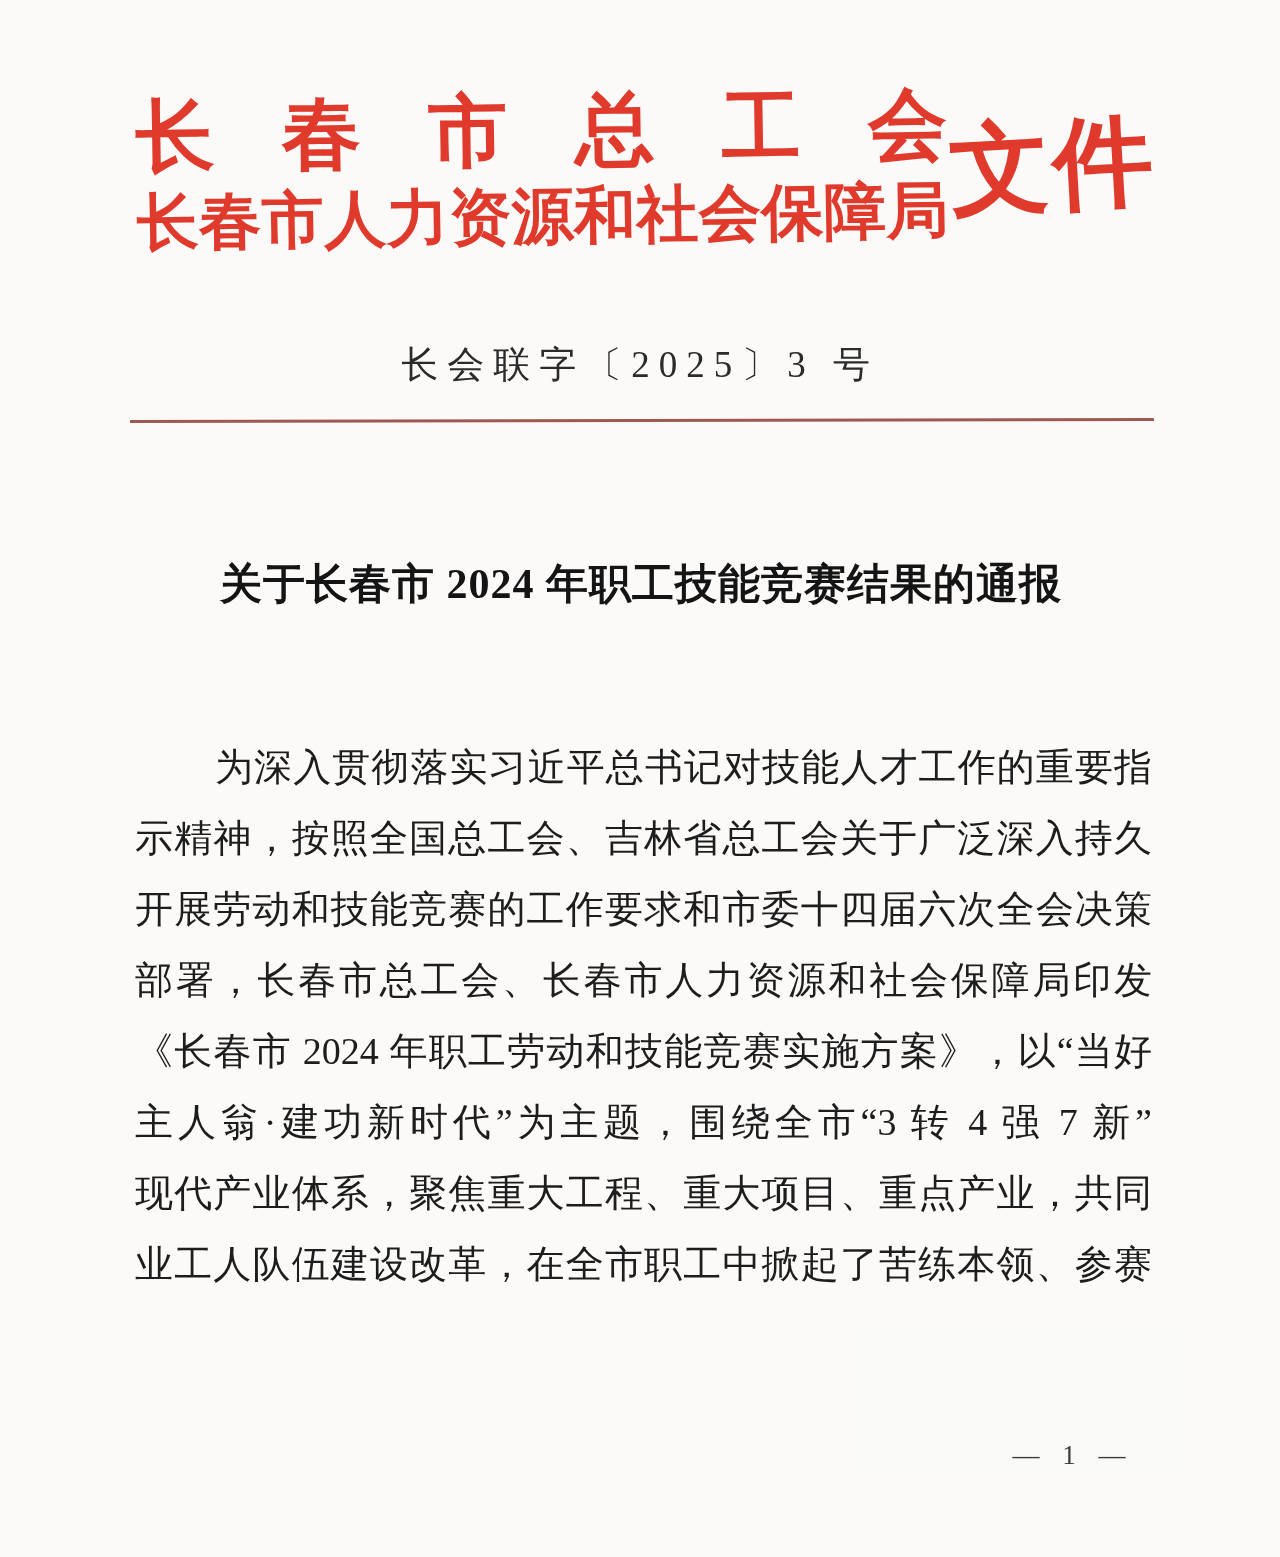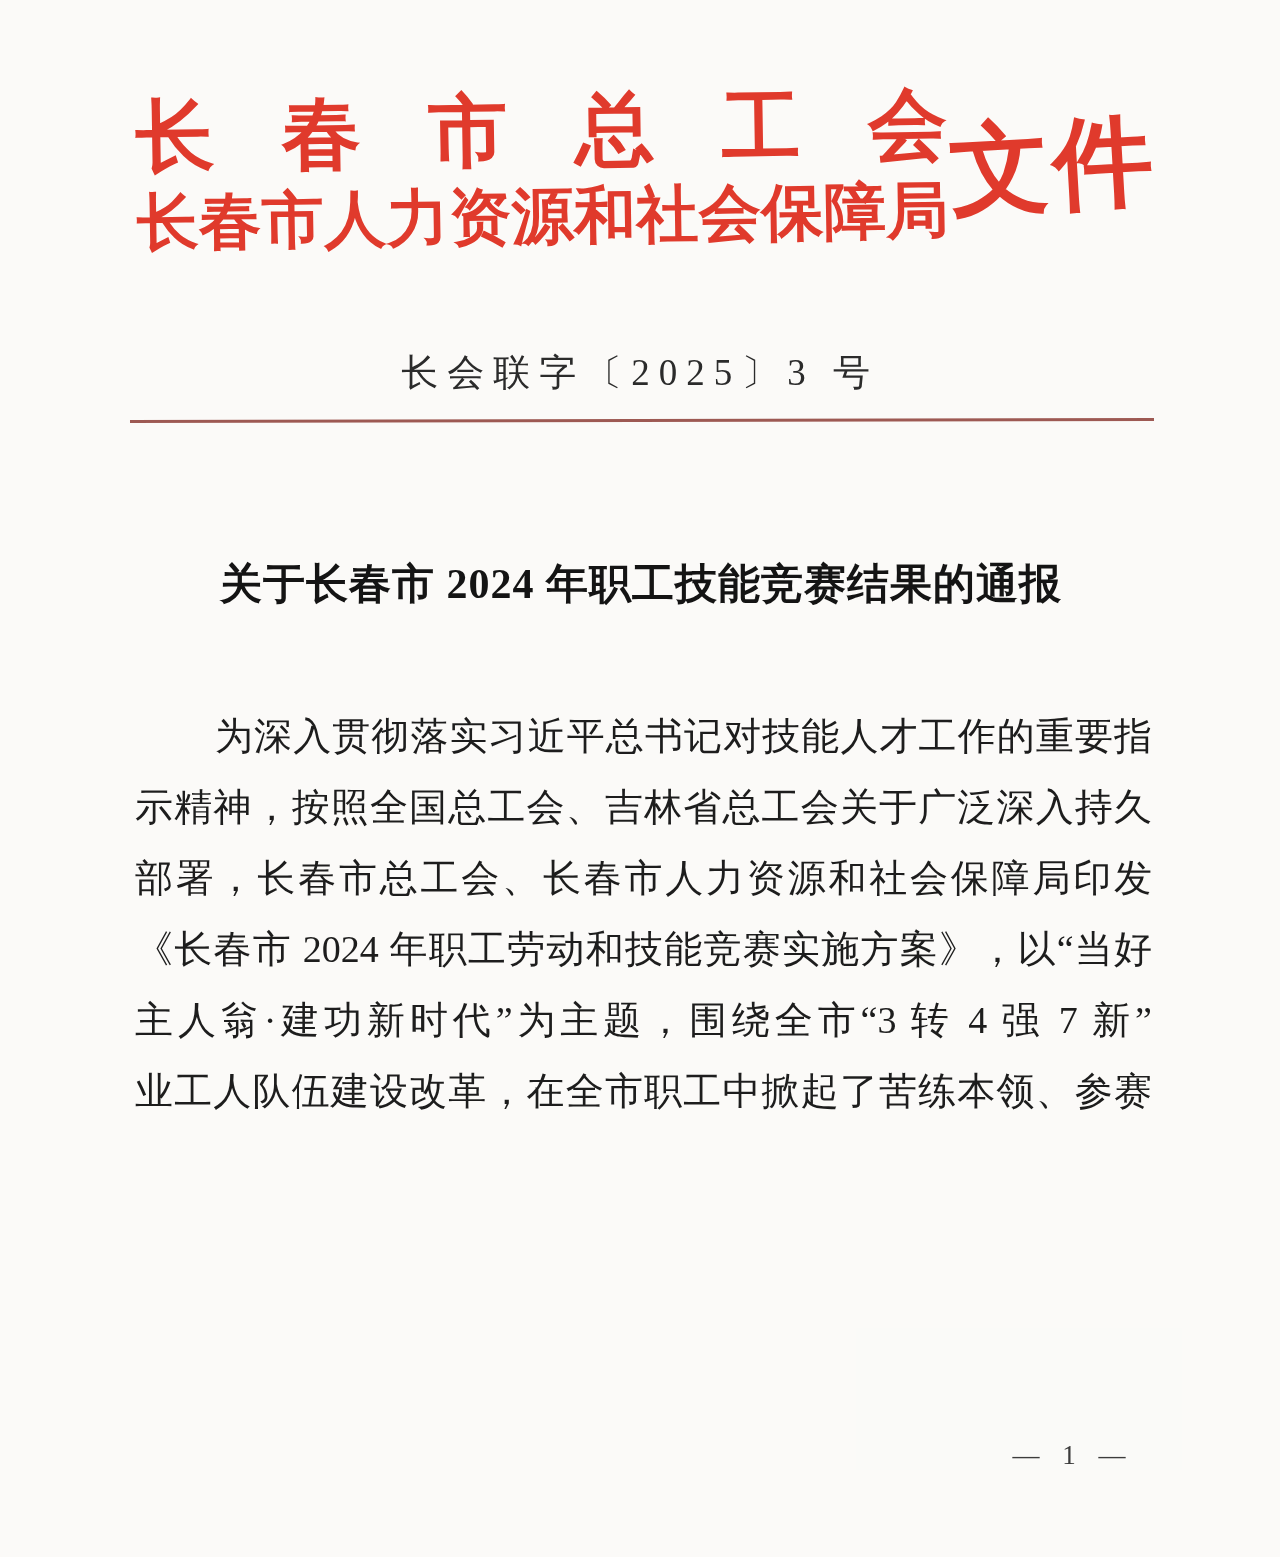--- a/index.html
+++ b/index.html
@@ -29,41 +29,41 @@
   .org-line2{font-size:62px;line-height:1.15;margin-top:6px;}
   .doc-type{
     position:absolute;right:-6px;top:20px;
     font-size:100px;font-weight:700;letter-spacing:3px;
     transform:rotate(-2.4deg);
     color:var(--header-red);
     white-space:nowrap;
   }
   
   .doc-number{
-    position:absolute;top:348px;left:0;width:100%;
+    position:absolute;top:340px;left:0;width:100%;
     text-align:center;
     font-size:37px;color:#2b2b2b;letter-spacing:9px;
   }
   
   .divider{
     position:absolute;top:419px;left:130px;width:1024px;height:3px;
     background:var(--divider-red);
     transform:rotate(-0.12deg);
   }
   
   .title{
     position:absolute;top:556px;left:134px;width:1014px;
     text-align:center;
     font-size:42px;font-weight:700;color:#141414;
     letter-spacing:1px;
     white-space:nowrap;
   }
   
   .body-block{
-    position:absolute;top:701px;left:135px;width:1017px;
+    position:absolute;top:732px;left:135px;width:1017px;
     font-size:38px;color:var(--ink);
   }
   .body-line{
     height:71px;line-height:71px;
     text-align:justify;
     text-align-last:justify;
     overflow:hidden;
   }
   .body-line:first-child{text-indent:80px;}
   
@@ -116,23 +116,25 @@
 
   <div class="doc-number">长会联字〔2025〕3 号</div>
 
   <div class="divider"></div>
 
   <div class="title">关于长春市 2024 年职工技能竞赛结果的通报</div>
 
   <div class="body-block">
       <div class="body-line">为深入贯彻落实习近平总书记对技能人才工作的重要指</div>
       <div class="body-line">示精神，按照全国总工会、吉林省总工会关于广泛深入持久</div>
+      <div class="body-line">开展劳动和技能竞赛的工作要求和市委十四届六次全会决策</div>
       <div class="body-line">部署，长春市总工会、长春市人力资源和社会保障局印发</div>
       <div class="body-line">《长春市 2024 年职工劳动和技能竞赛实施方案》，以“当好</div>
       <div class="body-line">主人翁·建功新时代”为主题，围绕全市“3 转 4 强 7 新”</div>
+      <div class="body-line">现代产业体系，聚焦重大工程、重大项目、重点产业，共同</div>
       <div class="body-line">业工人队伍建设改革，在全市职工中掀起了苦练本领、参赛</div>
     </div>
 
   <div class="smudge"></div>
 
   <div class="page-number">— 1 —</div>
 
 </div>
 
 </body></html>

